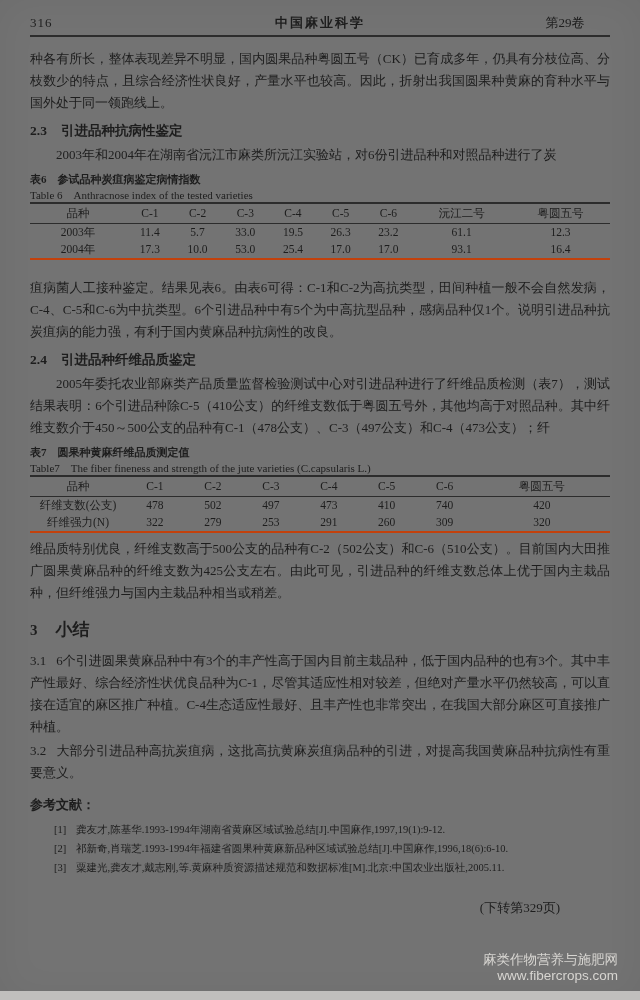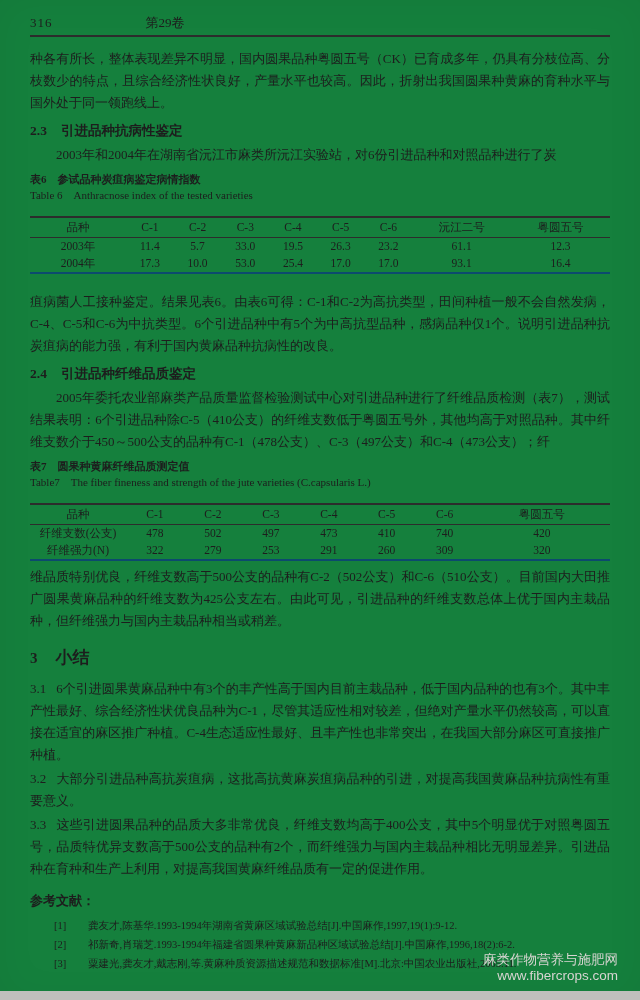--- a/index.html
+++ b/index.html
@@ -1,20 +1,20 @@
 <!DOCTYPE html>
 <html><head>
 <meta charset="utf-8">
 <style>
   html,body{margin:0;padding:0;background:#e9e8e5;}
   .page{
     position:relative;
     width:640px;height:1000px;
     margin:0 auto;
-    background:#15803d;
+    background:#737373;
     box-shadow:inset 0 0 40px rgba(0,0,0,0.05);
     overflow:hidden;
     color:#1d1d1d;
     font-family:"Liberation Serif","DejaVu Serif",serif;
   }
   .content{padding:14px 30px 0 30px;}
 
   
   .hdr{display:flex;align-items:baseline;font-size:13px;line-height:18px;}
   .hdr .pgno{width:90px;text-align:left;letter-spacing:1px;}
@@ -27,56 +27,57 @@
   .para.first{margin-top:11px;}
   .indent{text-indent:2em;}
   .sec-h{font-size:13.5px;font-weight:bold;margin:6px 0 2px 0;line-height:22px;}
   .sec-h .num{margin-right:14px;}
 
   
   .cap-cn{font-size:11px;font-weight:bold;margin-top:6px;line-height:15px;}
   .cap-en{font-size:11px;line-height:14px;margin-top:1px;}
 
   
-  table.sci{width:100%;border-collapse:collapse;margin-top:14px;
-    border-top:2px solid #2c2c2c;border-bottom:2px solid #0c4a6e;
+  table.sci{width:100%;border-collapse:collapse;margin-top:0;
+    border-top:2px solid #2c2c2c;border-bottom:2px solid #c2410c;
     font-size:11.5px;}
   table.sci thead tr{border-bottom:1px solid #2c2c2c;}
   table.sci th,table.sci td{font-weight:normal;text-align:center;padding:1px 2px;line-height:15px;white-space:nowrap;}
   table.sci thead th{line-height:17px;}
   table.sci th:first-child{width:92px;}
 
   
   .sum-h{font-size:17px;font-weight:bold;margin:14px 0 8px 0;line-height:24px;}
   .sum-h .num{font-size:15px;margin-right:18px;}
   .sum-item{font-size:13px;line-height:22px;text-align:justify;margin:0 0 2px 0;}
   .sum-item .num{margin-right:10px;}
 
   
   .refs-h{font-size:13px;font-weight:bold;margin:12px 0 6px 0;}
   .ref{display:flex;font-size:10.5px;line-height:19px;padding-left:24px;}
   .ref .lbl{width:22px;flex:none;}
-  .ref .txt{flex:1;margin-left:12px;}
+  .ref .txt{flex:1;}
 
   .footnote{font-size:13px;text-align:right;padding-right:50px;margin-top:22px;}
 
   
   .wm{position:absolute;right:22px;bottom:16px;text-align:right;
       color:#d7d5d1;font-size:13.5px;line-height:16px;
       font-family:"Liberation Sans","DejaVu Sans",sans-serif;}
   .bottom-bar{position:absolute;left:0;right:0;bottom:0;height:9px;background:#c0bfbd;}
 </style>
 </head>
 <body>
 
 <div class="page">
   <div class="content">
 
     <div class="hdr">
       <span class="pgno">316</span>
+      <span class="jtitle">中国麻业科学</span>
       <span class="vol">第29卷</span>
     </div>
     <div class="hdr-rule"></div>
 
     <p class="para first">种各有所长，整体表现差异不明显，国内圆果品种粤圆五号（CK）已育成多年，仍具有分枝位高、分枝数少的特点，且综合经济性状良好，产量水平也较高。因此，折射出我国圆果种黄麻的育种水平与国外处于同一领跑线上。</p>
 
     <div class="sec-h">
       <span class="num">2.3</span><span>引进品种抗病性鉴定</span>
     </div>
     <p class="para indent">2003年和2004年在湖南省沅江市麻类所沅江实验站，对6份引进品种和对照品种进行了炭</p>
@@ -170,30 +171,29 @@
       </table>
 
     <p class="para" style="margin-top:5px;">维品质特别优良，纤维支数高于500公支的品种有C-2（502公支）和C-6（510公支）。目前国内大田推广圆果黄麻品种的纤维支数为425公支左右。由此可见，引进品种的纤维支数总体上优于国内主栽品种，但纤维强力与国内主栽品种相当或稍差。</p>
 
     <div class="sum-h">
       <span class="num">3</span><span>小结</span>
     </div>
 
     <p class="sum-item"><span class="num">3.1</span><span>6个引进圆果黄麻品种中有3个的丰产性高于国内目前主栽品种，低于国内品种的也有3个。其中丰产性最好、综合经济性状优良品种为C-1，尽管其适应性相对较差，但绝对产量水平仍然较高，可以直接在适宜的麻区推广种植。C-4生态适应性最好、且丰产性也非常突出，在我国大部分麻区可直接推广种植。</span></p>
     <p class="sum-item"><span class="num">3.2</span><span>大部分引进品种高抗炭疽病，这批高抗黄麻炭疽病品种的引进，对提高我国黄麻品种抗病性有重要意义。</span></p>
-    <p class="sum-item"><span class="num">3.3</span><span>这些引进圆果品种的品质大多非常优良，纤维支数均高于400公支，其中5个明显优于对照粤圆五号，品质特优异支数高于500公支的品种有2个，而纤维强力与国内主栽品种相比无明显差异。引进品种在育种和生产上利用，对提高我国黄麻纤维品质有一定的促进作用。</span></p>
 
     <div class="refs-h">参考文献：</div>
     <div class="ref">
       <span class="lbl">[1]</span>
       <span class="txt">龚友才,陈基华.1993-1994年湖南省黄麻区域试验总结[J].中国麻作,1997,19(1):9-12.</span>
     </div>
     <div class="ref">
       <span class="lbl">[2]</span>
-      <span class="txt">祁新奇,肖瑞芝.1993-1994年福建省圆果种黄麻新品种区域试验总结[J].中国麻作,1996,18(2):6-2.</span>
+      <span class="txt">祁新奇,肖瑞芝.1993-1994年福建省圆果种黄麻新品种区域试验总结[J].中国麻作,1996,18(6):6-10.</span>
     </div>
     <div class="ref">
       <span class="lbl">[3]</span>
       <span class="txt">粟建光,龚友才,戴志刚,等.黄麻种质资源描述规范和数据标准[M].北京:中国农业出版社,2005.11.</span>
     </div>
 
     <div class="footnote">(下转第329页)</div>
   </div>
 
   <div class="wm">

